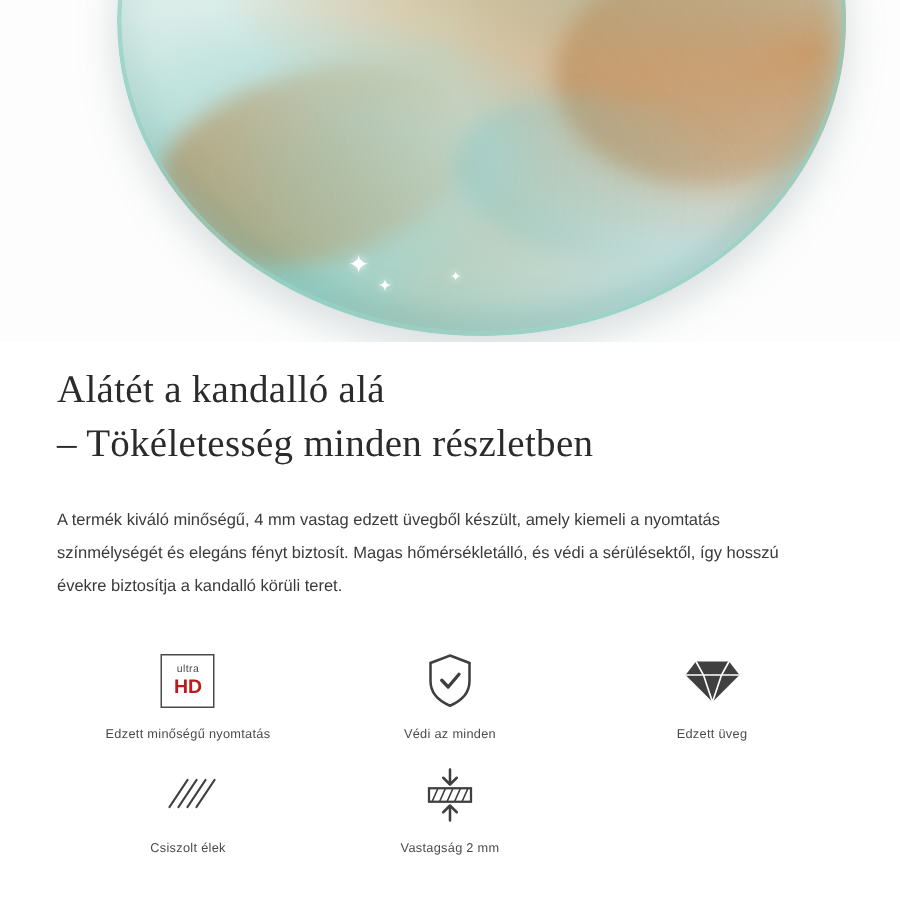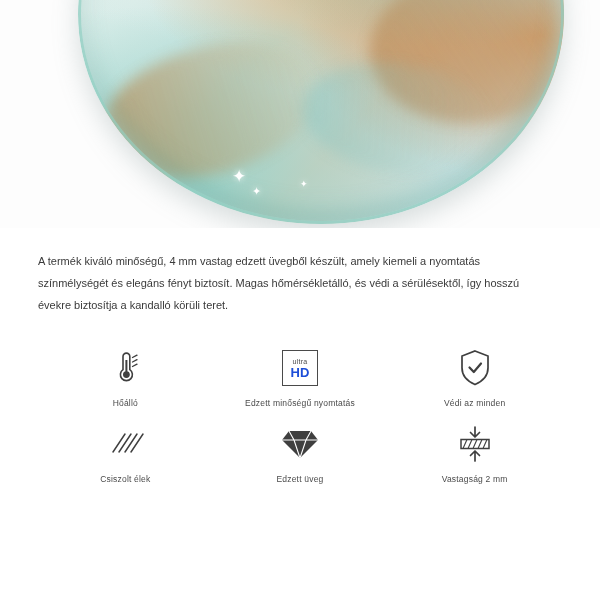--- a/index.html
+++ b/index.html
@@ -141,21 +141,21 @@
     line-height: 1;
   }
   .ultrahd .u-top {
     font-size: 7px;
     color: #4a4a4a;
     letter-spacing: .3px;
   }
   .ultrahd .u-bot {
     font-size: 13px;
     font-weight: bold;
-    color: #1d4ed8;
+    color: #b91c1c;
     margin-top: 1px;
   }
 </style>
 </head>
 <body>
 
 <div class="page">
 
   <div class="hero">
     <div class="hero-bg"></div>
@@ -166,36 +166,29 @@
 
       <div class="vein v5"></div>
       <div class="rim"></div>
     </div>
     <span class="sparkle sp1">✦</span>
     <span class="sparkle sp2">✦</span>
     <span class="sparkle sp3">✦</span>
   </div>
 
   <div class="content">
+    <h1 class="headline">
+      <span class="l1">Alátét a kandalló alá</span>
+      <span class="l2">– Tökéletesség minden részletben</span>
+    </h1>
 
     <p class="body-text">A termék kiváló minőségű, 4 mm vastag edzett üvegből készült, amely kiemeli a nyomtatás színmélységét és elegáns fényt biztosít. Magas hőmérsékletálló, és védi a sérülésektől, így hosszú évekre biztosítja a kandalló körüli teret.</p>
 
     <div class="features">
 
-      <div class="feature">
-        <span class="glyph">
-          <svg width="40" height="40" viewBox="0 0 40 40">
-            <path d="M18 8.5a3.4 3.4 0 0 1 6.8 0v13.2a6 6 0 1 1-6.8 0z" fill="none" stroke="#3f3f3f" stroke-width="1.6"></path>
-            <circle cx="21.4" cy="26.6" r="3.4" fill="#3f3f3f"></circle>
-            <rect x="20.4" y="12" width="2" height="13" fill="#3f3f3f"></rect>
-            <path d="M27.5 9.5 L32 7.2 M27.5 14 L32 11.7 M27.5 18.5 L32 16.2" stroke="#3f3f3f" stroke-width="1.4" fill="none" stroke-linecap="round"></path>
-          </svg>
-        </span>
-        <span class="cap">Hőálló</span>
-      </div>
 
       <div class="feature">
         <span class="glyph">
           <span class="ultrahd">
             <span class="u-top">ultra</span>
             <span class="u-bot">HD</span>
           </span>
         </span>
         <span class="cap">Edzett minőségű nyomtatás</span>
       </div>
@@ -205,35 +198,35 @@
           <svg width="40" height="42" viewBox="0 0 40 42">
             <path d="M20 4 L33 9 V21 C33 29 27 34.5 20 37.5 C13 34.5 7 29 7 21 V9 Z" fill="none" stroke="#3f3f3f" stroke-width="1.7"></path>
             <path d="M14.5 20.5 L18.8 25 L26 16.5" fill="none" stroke="#3f3f3f" stroke-width="2.2" stroke-linecap="round" stroke-linejoin="round"></path>
           </svg>
         </span>
         <span class="cap">Védi az minden</span>
       </div>
 
       <div class="feature">
         <span class="glyph">
-          <svg width="40" height="36" viewBox="0 0 40 36">
-            <path d="M8 26 L20 8 M14 26 L26 8 M20 26 L32 8 M26 26 L38 8" fill="none" stroke="#3f3f3f" stroke-width="1.5" stroke-linecap="round"></path>
-          </svg>
-        </span>
-        <span class="cap">Csiszolt élek</span>
-      </div>
-
-      <div class="feature">
-        <span class="glyph">
           <svg width="42" height="38" viewBox="0 0 42 38">
             <path d="M10 6 H32 L39 15 L21 33 L3 15 Z" fill="#3f3f3f"></path>
             <path d="M3 15 H39 M10 6 L15 15 L21 33 M32 6 L27 15 L21 33" fill="none" stroke="#ffffff" stroke-width="1.1"></path>
           </svg>
         </span>
         <span class="cap">Edzett üveg</span>
+      </div>
+
+      <div class="feature">
+        <span class="glyph">
+          <svg width="40" height="36" viewBox="0 0 40 36">
+            <path d="M8 26 L20 8 M14 26 L26 8 M20 26 L32 8 M26 26 L38 8" fill="none" stroke="#3f3f3f" stroke-width="1.5" stroke-linecap="round"></path>
+          </svg>
+        </span>
+        <span class="cap">Csiszolt élek</span>
       </div>
 
       <div class="feature">
         <span class="glyph">
           <svg width="44" height="40" viewBox="0 0 44 40">
             <path d="M22 3 V12 M17.5 8.5 L22 13 L26.5 8.5" fill="none" stroke="#3f3f3f" stroke-width="1.7" stroke-linecap="round" stroke-linejoin="round"></path>
             <rect x="8" y="15.5" width="28" height="9" fill="none" stroke="#3f3f3f" stroke-width="1.5"></rect>
             <path d="M10 24.5 L14 15.5 M15 24.5 L19 15.5 M20 24.5 L24 15.5 M25 24.5 L29 15.5 M30 24.5 L34 15.5" stroke="#3f3f3f" stroke-width="1.1"></path>
             <path d="M22 37 V28 M17.5 31.5 L22 27 L26.5 31.5" fill="none" stroke="#3f3f3f" stroke-width="1.7" stroke-linecap="round" stroke-linejoin="round"></path>
           </svg>

